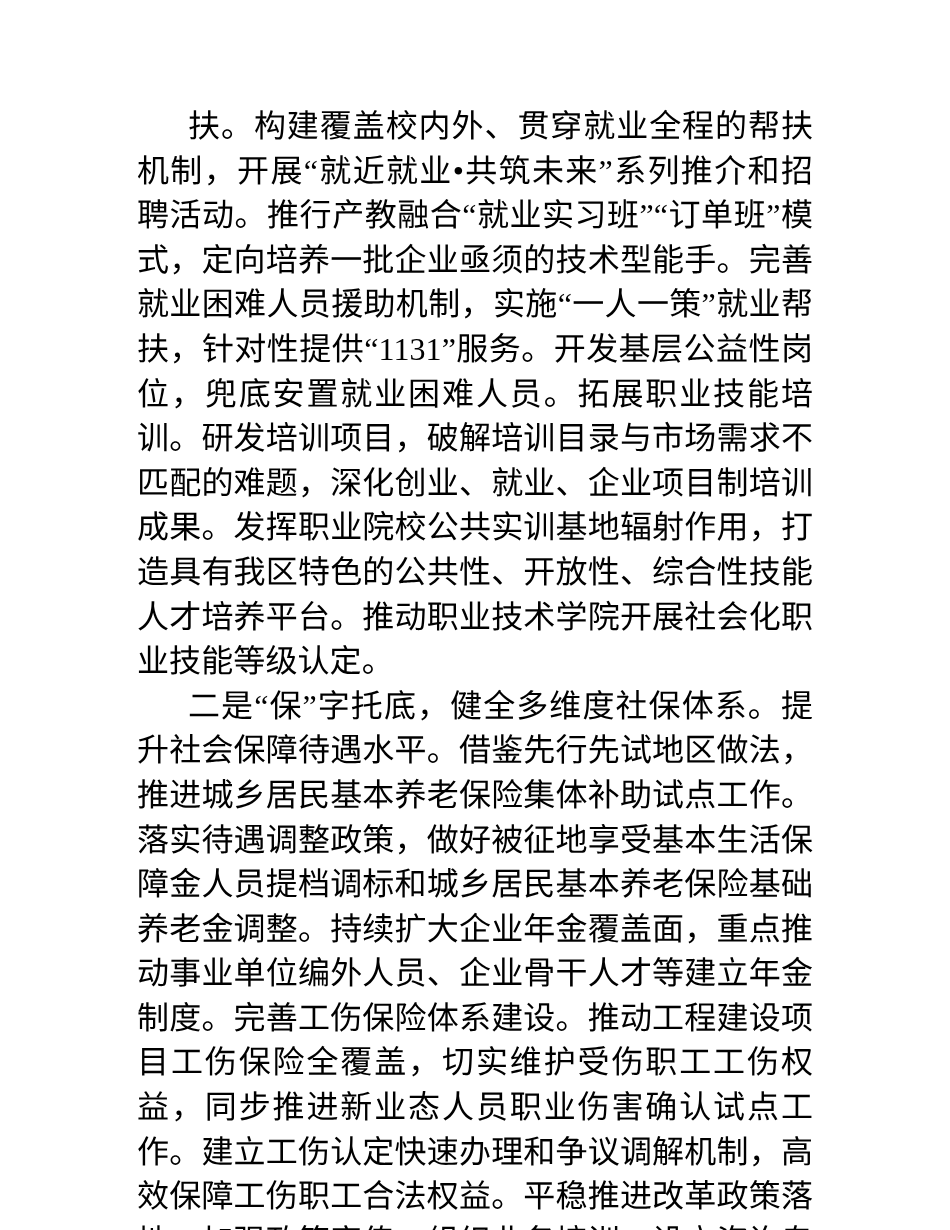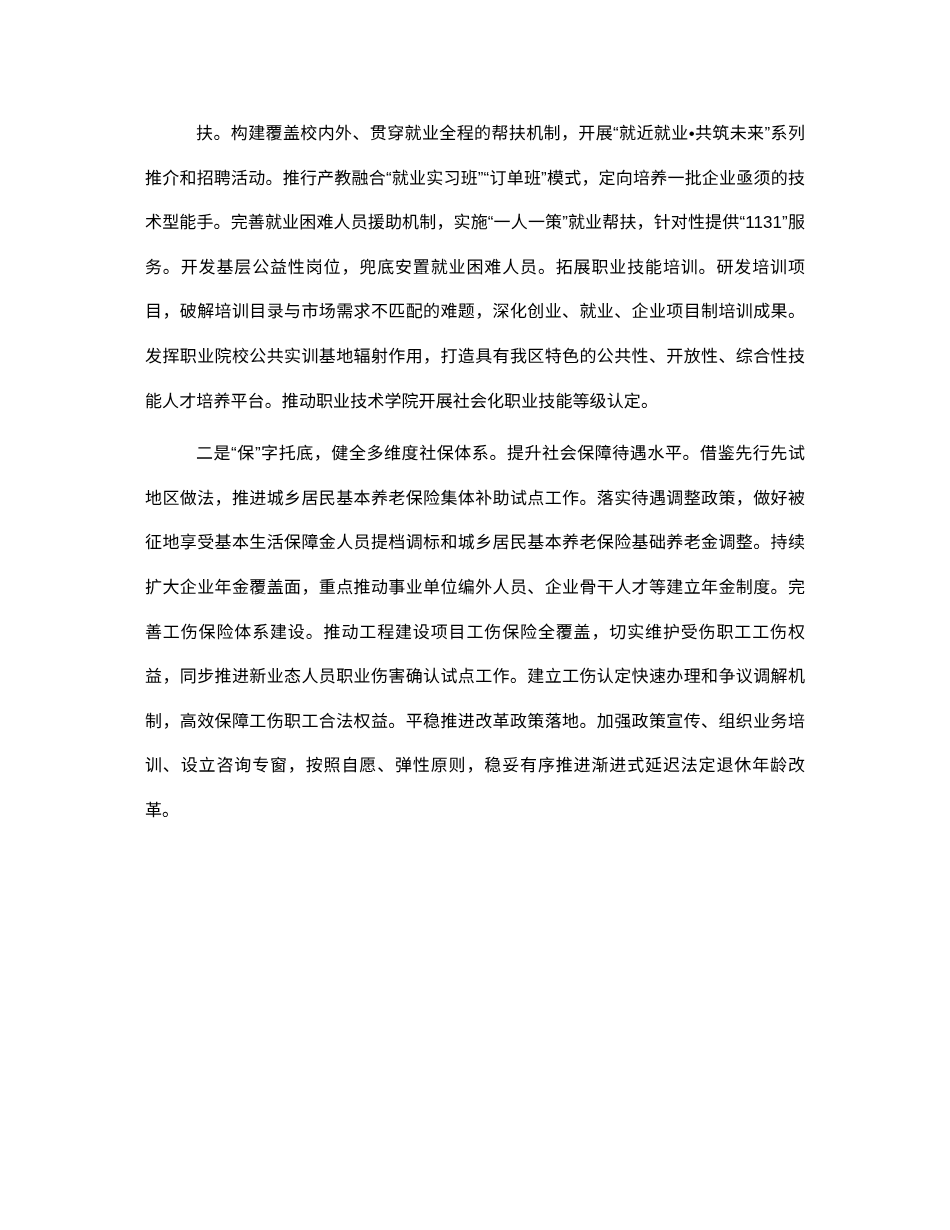--- a/index.html
+++ b/index.html
@@ -20,24 +20,24 @@
   }
 
   .doc-body {
     position: absolute;
     left: 137px;
     top: 104px;
     width: 676px;
   }
 
   .para {
-    margin: 8px;
+    margin: 0;
     padding: 0;
-    font-family: Liberation Sans, sans-serif;
-    font-size: 17px;
+    font-family: Liberation Serif, serif;
+    font-size: 32px;
     line-height: 44.6px;
     color: #000000;
     text-align: justify;
     text-align-last: left;
     text-justify: inter-character;
     letter-spacing: 0.1px;
     word-break: break-all;
     -webkit-font-smoothing: antialiased;
   }
 

